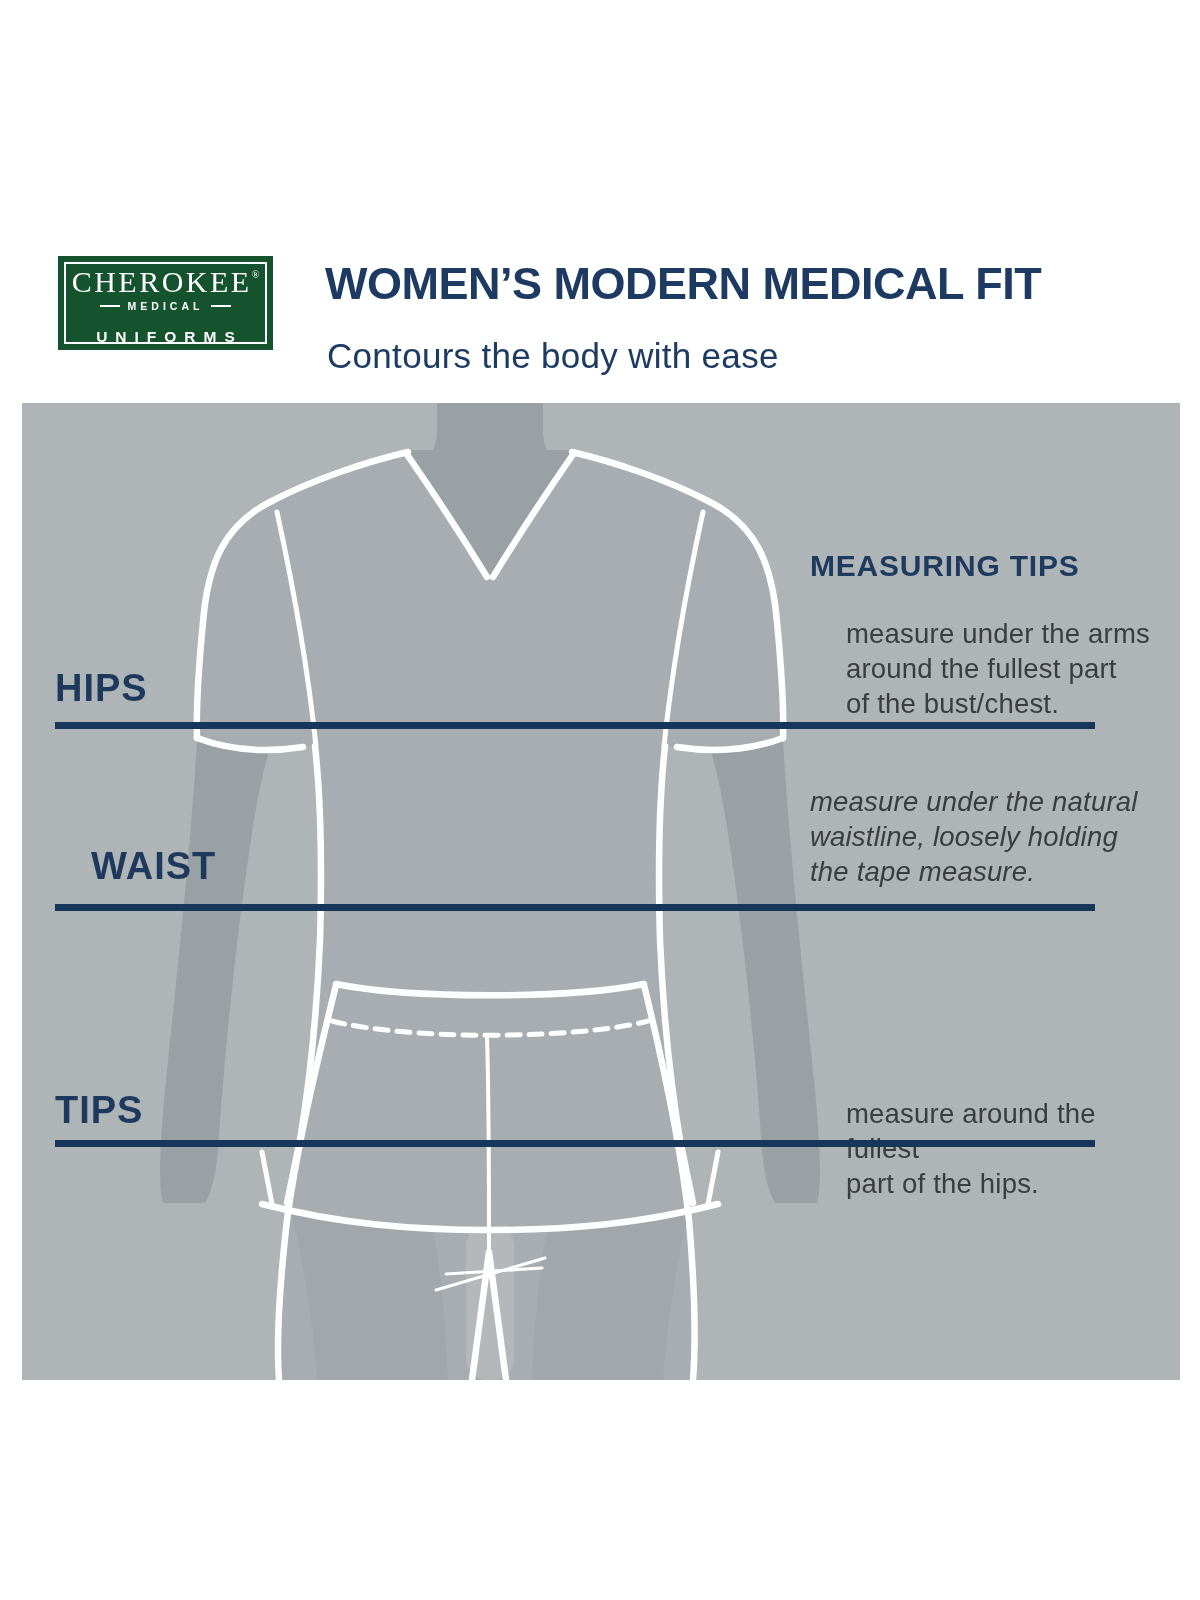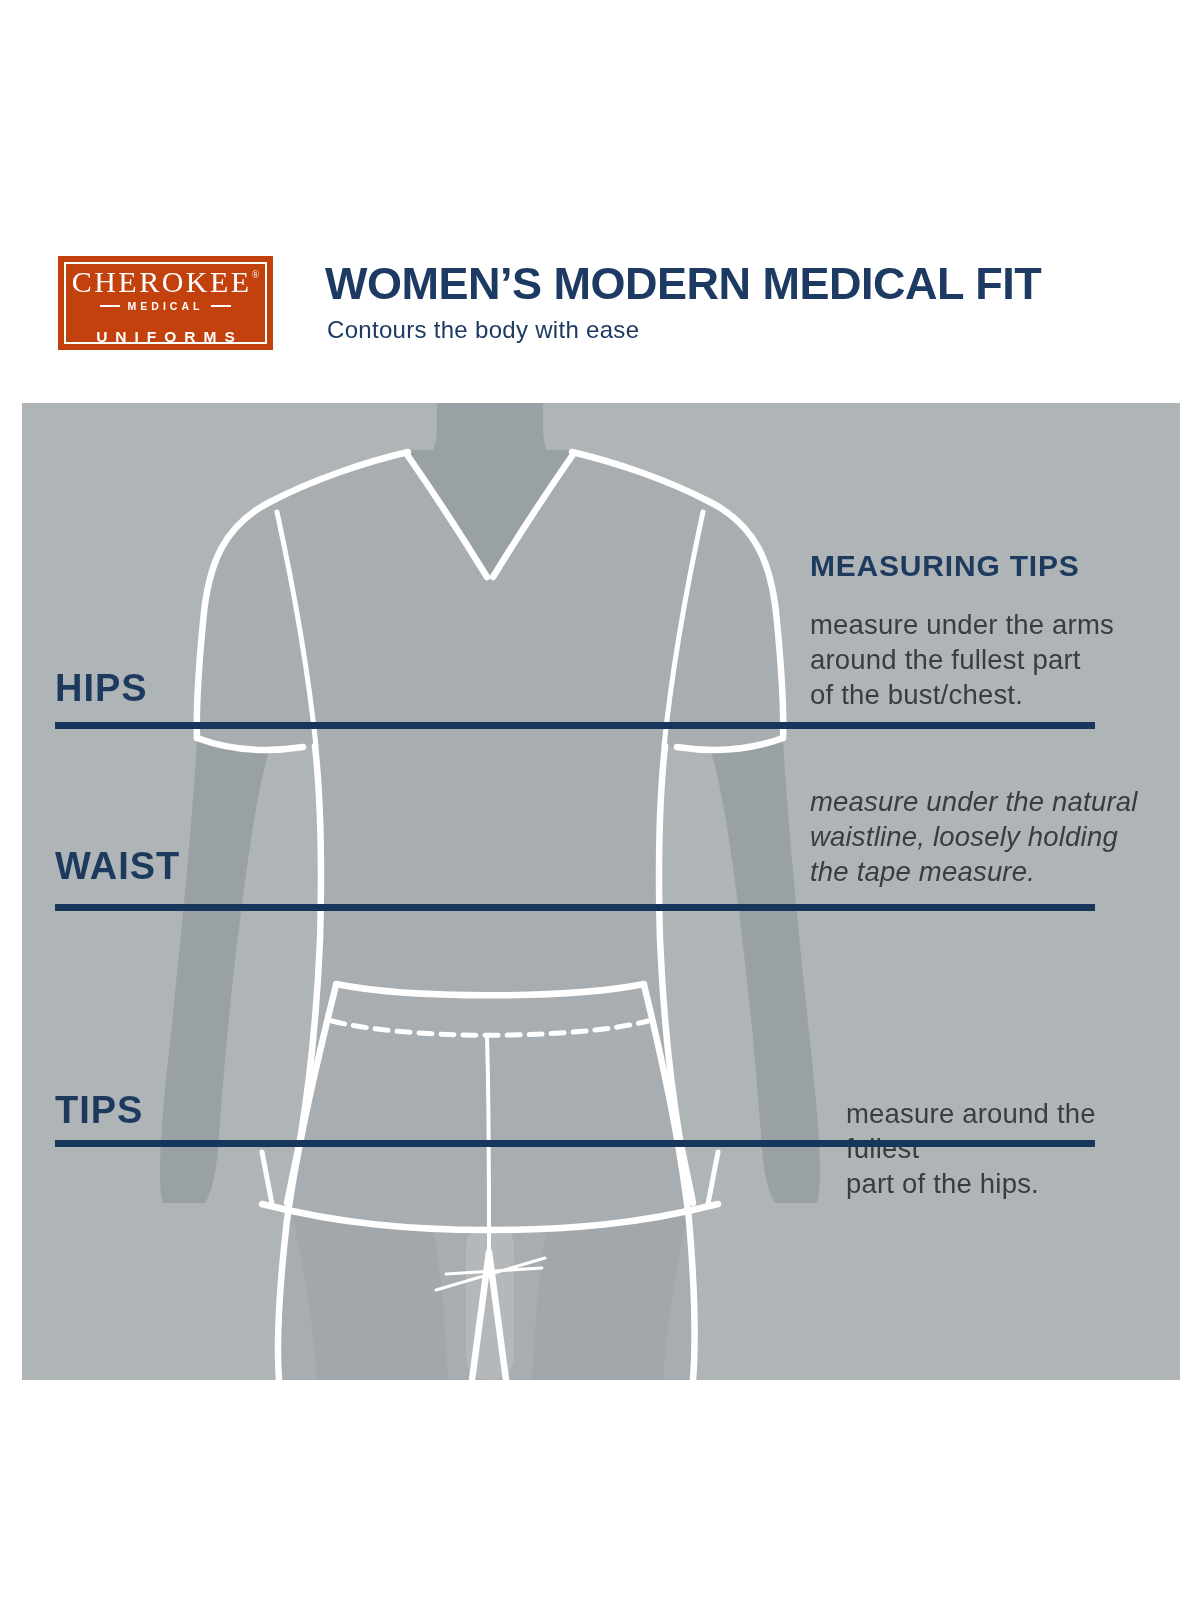--- a/index.html
+++ b/index.html
@@ -5,21 +5,21 @@
   html,body{margin:0;padding:0;}
   body{
     width:1200px;height:1600px;background:#ffffff;position:relative;
     font-family:"Liberation Sans",sans-serif;overflow:hidden;
   }
   .page{position:absolute;inset:0;}
 
   
   .logo{
     position:absolute;left:58px;top:256px;width:215px;height:94px;
-    background:#c2410c;box-sizing:border-box;
+    background:#14532d;box-sizing:border-box;
   }
   .logo-inner{
     position:absolute;inset:6px;border:2px solid #ffffff;
     display:flex;flex-direction:column;align-items:center;justify-content:center;
     color:#ffffff;
   }
   .logo-name{
     font-family:"Liberation Serif",serif;font-size:30px;letter-spacing:2.5px;
     line-height:30px;white-space:nowrap;
   }
@@ -34,54 +34,54 @@
     text-indent:8px;white-space:nowrap;
   }
 
   
   .title{
     position:absolute;left:325px;top:258px;margin:0;
     font-size:45px;font-weight:bold;color:#1d3a63;letter-spacing:-0.5px;
     white-space:nowrap;
   }
   .subtitle{
-    position:absolute;left:327px;top:316px;
-    font-size:24px;color:#1d3a63;letter-spacing:0.3px;white-space:nowrap;
+    position:absolute;left:327px;top:336px;
+    font-size:35px;color:#1d3a63;letter-spacing:0.3px;white-space:nowrap;
   }
 
   
   .panel{
     position:absolute;left:22px;top:403px;width:1158px;height:865px;
     background:#d946ef;
   }
   .figure-svg{position:absolute;left:0;top:0;width:1158px;height:977px;display:block;}
 
   
   .tips-heading{
     position:absolute;left:788px;top:146px;
     font-size:30px;font-weight:bold;color:#1d3a5f;letter-spacing:0.8px;
     white-space:nowrap;
   }
   .tip{
     position:absolute;left:788px;width:330px;
     font-size:27.5px;line-height:35px;color:#3a3d40;letter-spacing:0.2px;
     white-space:pre-line;
   }
-  .tip1{top:204px;}
+  .tip1{top:213px;margin-left:36px;}
   .tip2{top:381px;font-style:italic;}
   .tip3{top:693px;margin-left:36px;}
 
   
   .mlabel{
     position:absolute;left:33px;
     font-size:38px;font-weight:bold;color:#1d3a5e;letter-spacing:1px;
     line-height:38px;white-space:nowrap;
   }
   .mlabel-bust{top:266px;}
-  .mlabel-waist{top:444px;}
+  .mlabel-waist{top:444px;margin-left:36px;}
   .mlabel-hips{top:688px;}
   .mline{
     position:absolute;left:33px;width:1040px;height:7px;background:#17365c;
   }
   .mline-bust{top:319px;}
   .mline-waist{top:501px;}
   .mline-hips{top:737px;}
 </style>
 </head>
 <body>

